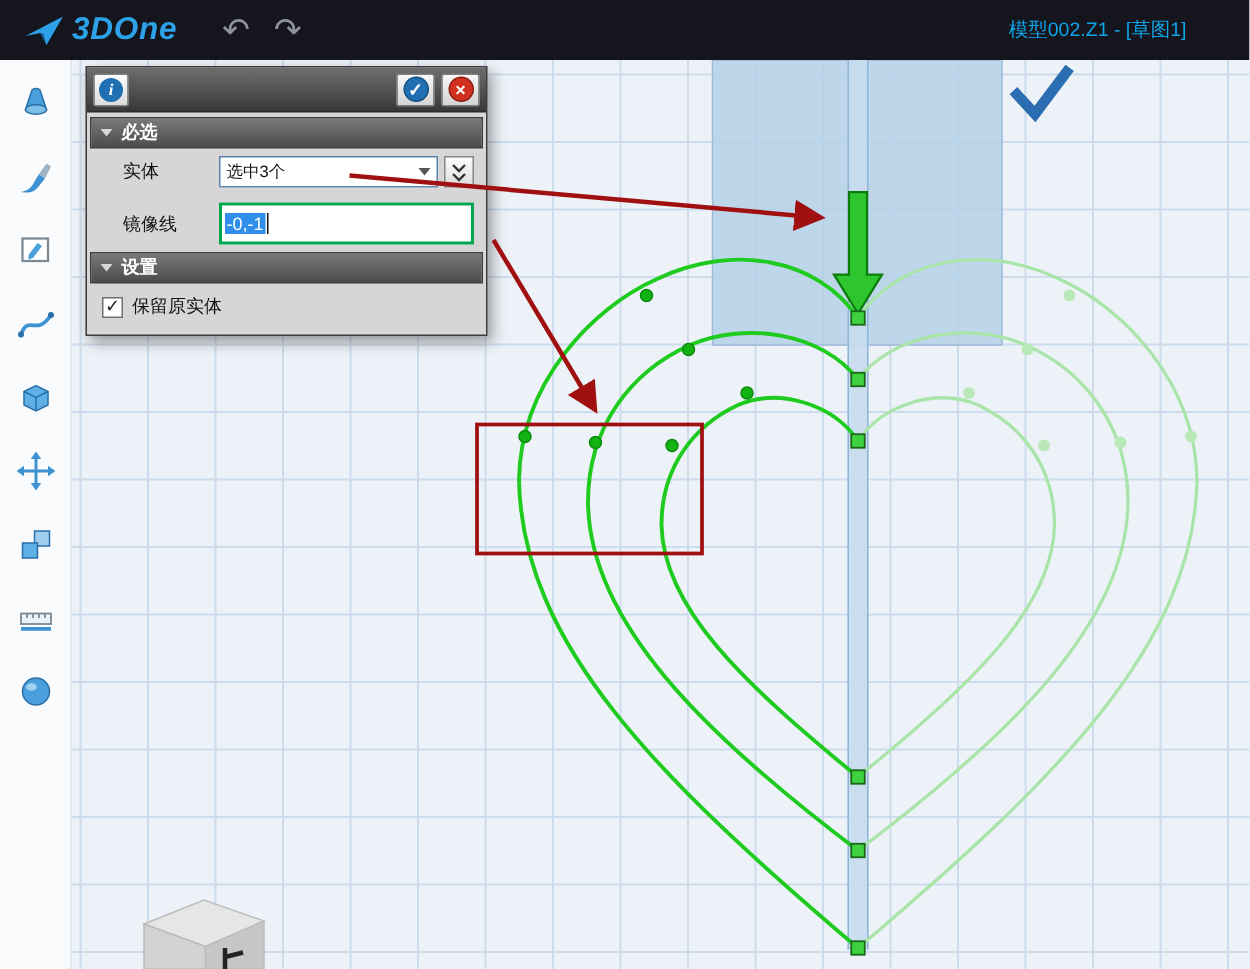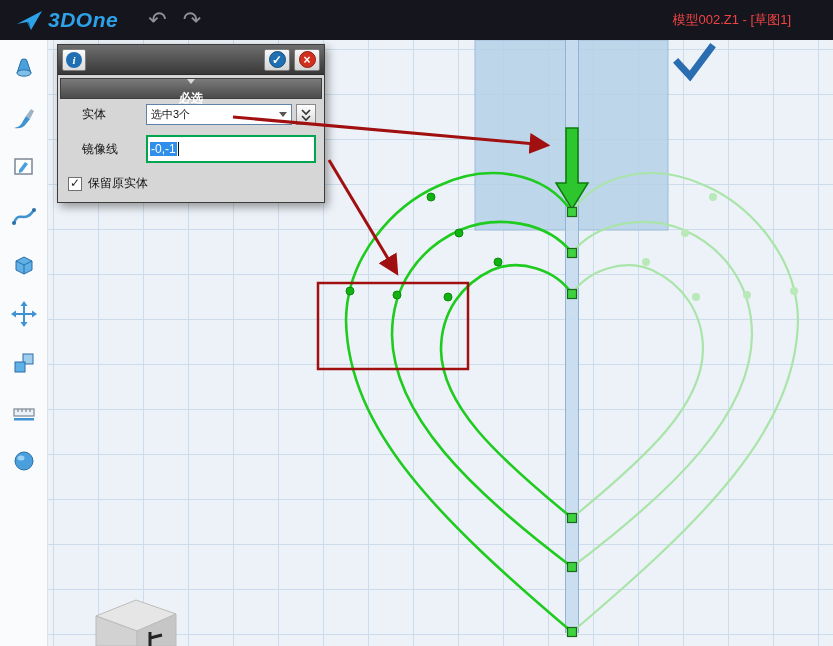--- a/index.html
+++ b/index.html
@@ -6,21 +6,21 @@
   html,body { width:833px; height:646px; }
   body { font-family:"Liberation Sans","DejaVu Sans",sans-serif; overflow:hidden; background:#ecf1f7; }
   .app { position:relative; width:833px; height:646px; overflow:hidden; }
 
   
   .titlebar { position:absolute; top:0; left:0; width:100%; height:40px; background:#15151d; display:flex; align-items:center; z-index:30; }
   .logo { display:flex; align-items:center; gap:5px; padding-left:16px; }
   .logo-text { font-size:21px; font-weight:bold; font-style:italic; color:#2da2e8; letter-spacing:.5px; }
   .hist { margin-left:30px; display:flex; gap:16px; }
   .histbtn { background:none; border:none; color:#8f929c; font-size:22px; line-height:1; cursor:pointer; }
-  .doc-title { position:absolute; right:42px; top:0; height:40px; display:flex; align-items:center; color:#ef4444; font-size:13px; }
+  .doc-title { position:absolute; right:42px; top:0; height:40px; display:flex; align-items:center; color:#0ea5e9; font-size:13px; }
 
   
   .sidebar { position:absolute; left:0; top:40px; width:48px; bottom:0; background:#fafbfc; border-right:1px solid #dde3e9; z-index:20; display:flex; flex-direction:column; align-items:center; padding-top:15px; gap:21px; }
   .tool { width:28px; height:28px; border:none; background:none; display:flex; align-items:center; justify-content:center; cursor:pointer; padding:0; }
 
   
   .canvas { position:absolute; left:48px; top:40px; right:0; bottom:0; z-index:0;
     background-color:#edf2f8;
     background-image:
       linear-gradient(to right, #ccdcec 1px, transparent 1px),
@@ -37,21 +37,21 @@
   .dlg-titlebar { height:30px; background:linear-gradient(#6e6e6e,#383838); display:flex; align-items:center; padding:0 4px; border-bottom:1px solid #2a2a2a; }
   .info-btn { width:24px; height:22px; background:linear-gradient(#fcfcfc,#dcdcdc); border:1px solid #7e7e7e; border-radius:2px; display:flex; align-items:center; justify-content:center; padding:0; cursor:pointer; }
   .info-circle { width:16px; height:16px; border-radius:50%; background:#1f6fb2; color:#fff; font-size:11px; font-weight:bold; font-style:italic; display:flex; align-items:center; justify-content:center; font-family:"Liberation Serif","DejaVu Serif",serif; }
   .dlg-actions { margin-left:auto; display:flex; gap:4px; }
   .act-btn { width:26px; height:22px; background:linear-gradient(#f8f8f8,#d4d4d4); border:1px solid #7e7e7e; border-radius:2px; display:flex; align-items:center; justify-content:center; padding:0; cursor:pointer; }
   .circle { width:17px; height:17px; border-radius:50%; color:#fff; font-size:12px; font-weight:bold; display:flex; align-items:center; justify-content:center; line-height:1; }
   .circle.blue { background:#1f6fb2; border:1px solid #14507e; }
   .circle.red  { background:#d2301f; border:1px solid #8e1d12; }
 
   .dlg-body { padding:3px 2px 6px; }
-  .section-bar { height:21px; background:linear-gradient(#7a7a7a,#4b4b4b); border:1px solid #3e3e3e; color:#fff; font-size:12px; font-weight:bold; display:flex; align-items:center; gap:6px; padding:0 6px; cursor:pointer;flex-direction:column; }
+  .section-bar { height:21px; background:linear-gradient(#7a7a7a,#4b4b4b); border:1px solid #3e3e3e; color:#fff; font-size:12px; font-weight:bold; display:flex; align-items:center; gap:6px; padding:0 6px; cursor:pointer; }
   .tri { width:0; height:0; border-left:4px solid transparent; border-right:4px solid transparent; border-top:5px solid #d8d8d8; }
 
   .field-row { display:flex; align-items:center; padding:5px 6px; gap:4px; font-size:12px; color:#111; }
   .field-label { width:60px; flex:none;margin-left:16px; }
   .combo { flex:1; height:21px; background:#fff; border:1px solid #5f82a8; display:flex; align-items:center; justify-content:space-between; padding:0 4px; font-size:11px; cursor:pointer;gap:46px; }
   .combo-arrow { width:0; height:0; border-left:4px solid transparent; border-right:4px solid transparent; border-top:5px solid #555; }
   .chev-btn { width:20px; height:21px; flex:none; background:linear-gradient(#fefefe,#dcdcdc); border:1px solid #8a8a8a; display:flex; align-items:center; justify-content:center; padding:0; cursor:pointer; }
   .input { flex:1; height:22px; background:#fff; border:2px solid #00a550; display:flex; align-items:center; padding:12px 2px; cursor:text; }
   .sel { background:#2f8fea; color:#fff; font-size:12px; padding:0 1px; }
   .caret { width:1px; height:14px; background:#111; margin-left:1px; }
@@ -237,20 +237,24 @@
       </div>
 
       <div class="field-row">
         <span class="field-label">镜像线</span>
         <div class="input">
           <span class="sel">-0,-1</span>
           <span class="caret"></span>
         </div>
       </div>
 
+      <div class="section-bar">
+        <span class="tri"></span>
+        <span>设置</span>
+      </div>
 
       <div class="check-row">
         <span class="checkbox">
           <span class="mark">✓</span>
         </span>
         <span>保留原实体</span>
       </div>
     </div>
   </div>
 

